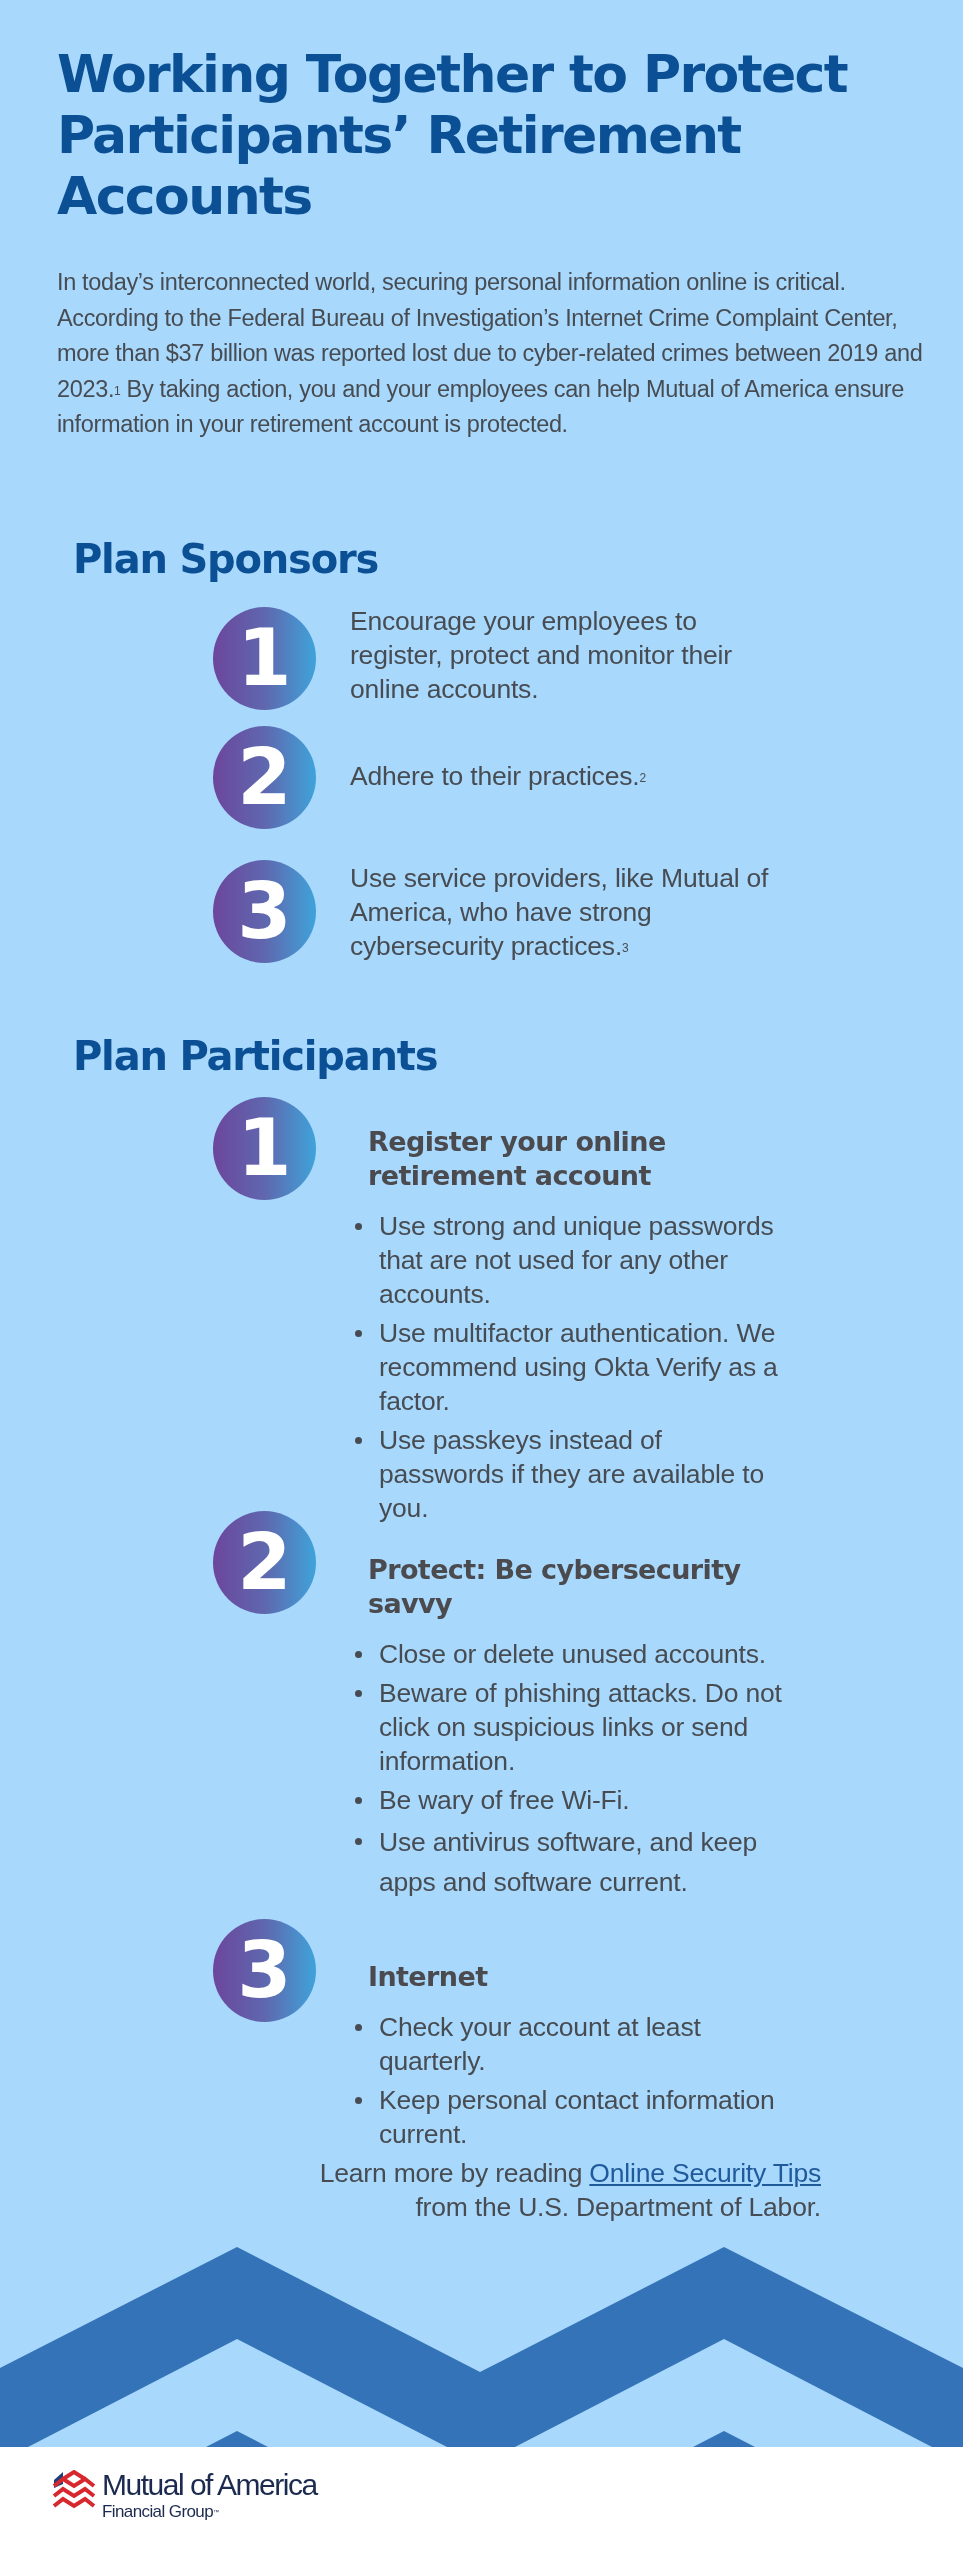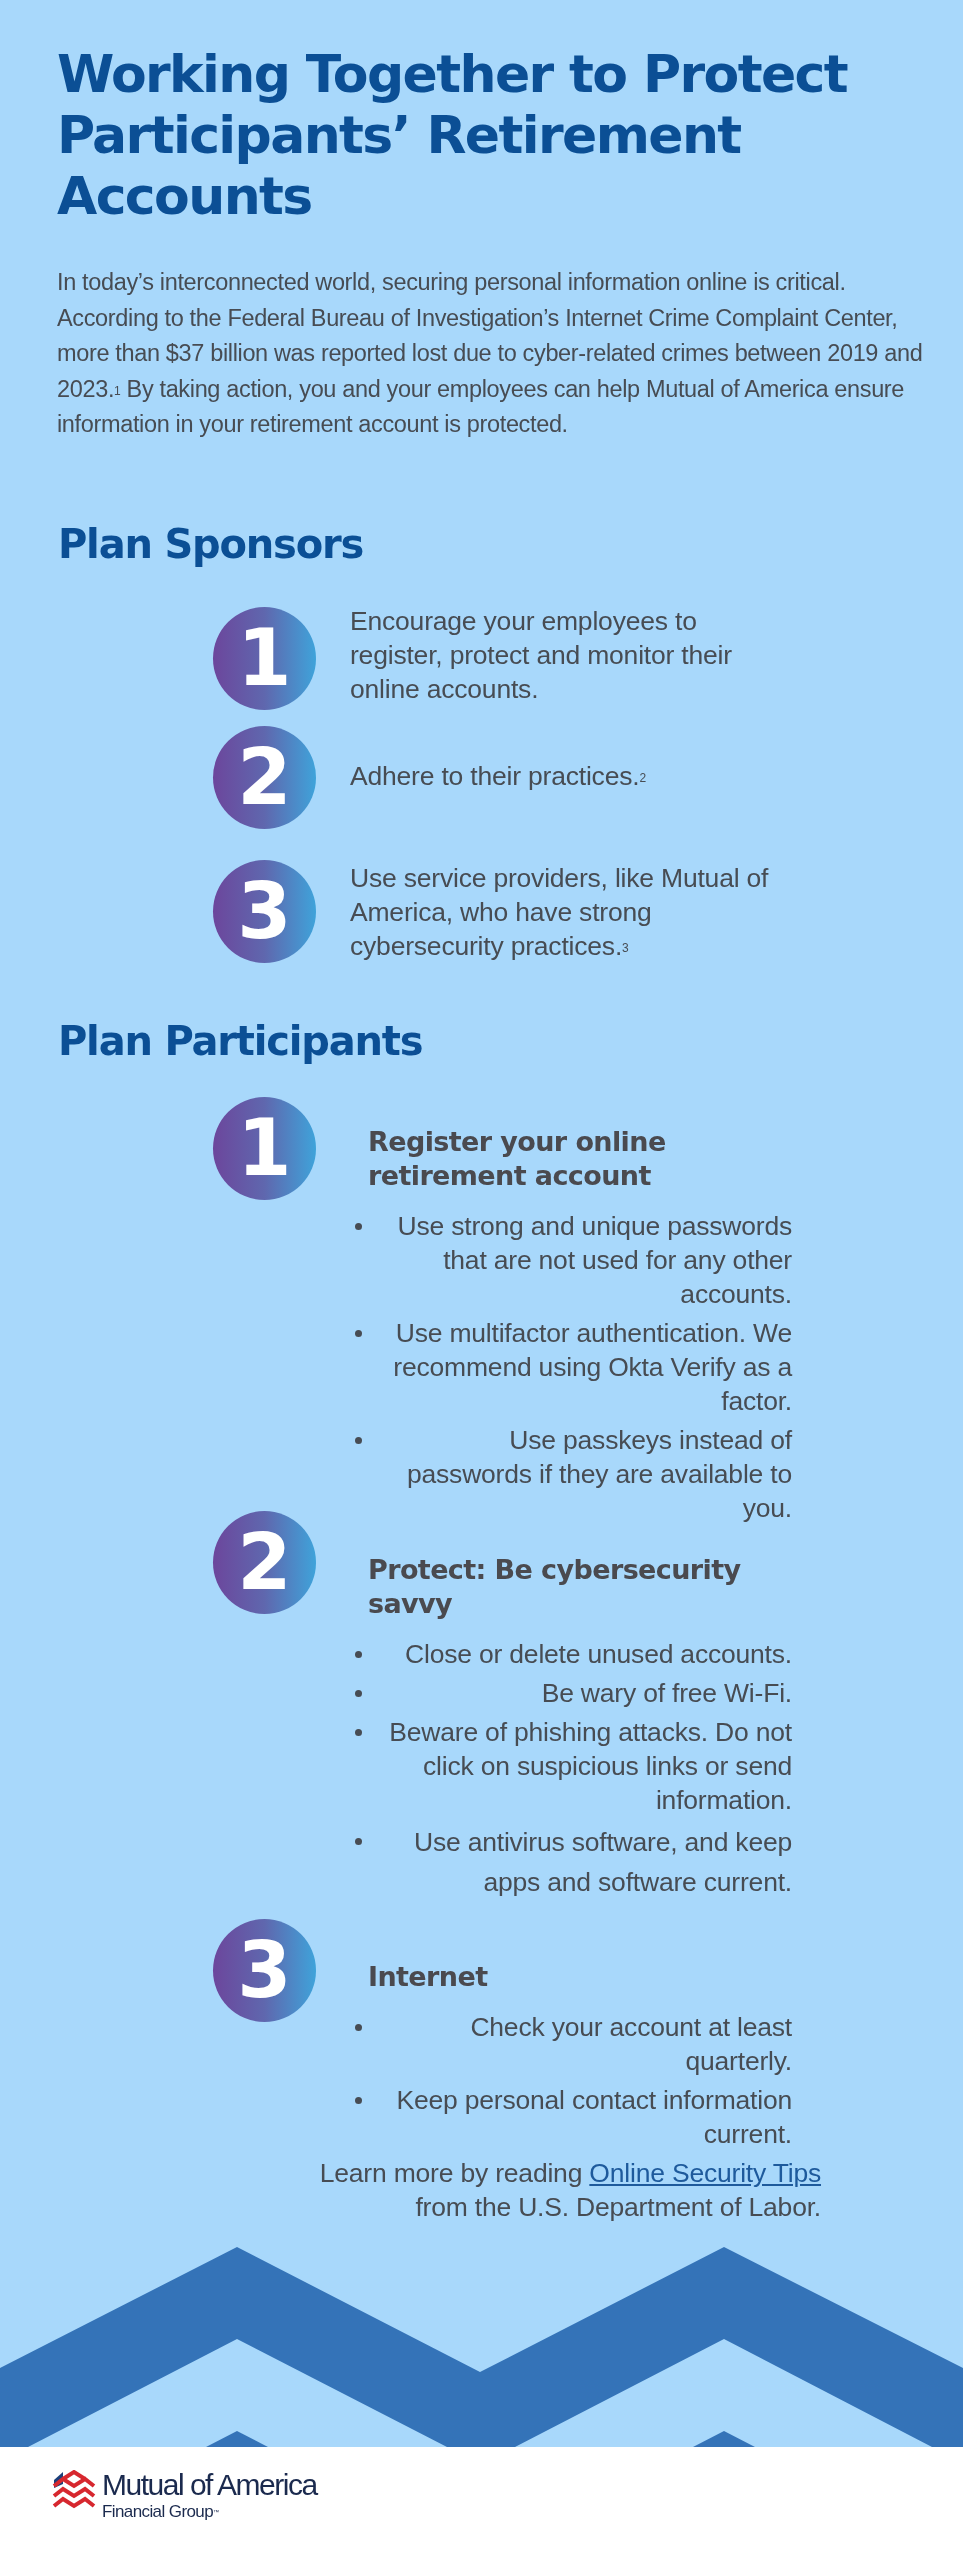--- a/index.html
+++ b/index.html
@@ -16,21 +16,21 @@
     font-size: 52px; line-height: 61px; color: #0B4F95; letter-spacing: -1.6px;
     margin: 0;
   }
   .intro {
     left: 57px; top: 265px; width: 870px;
     font-size: 23.5px; line-height: 35.6px; color: #474C53; margin: 0;
     letter-spacing: -0.35px;
   }
   .intro sup, .step-text sup { font-size: 12px; vertical-align: top; position: relative; top: 2px; }
   .section-heading {
-    left: 57px; margin: 1px;
+    left: 57px; margin: 16px;
     font-family: "DejaVu Sans", sans-serif; font-weight: bold;
     font-size: 40px; line-height: 48px; color: #0B4F95; letter-spacing: -1.2px;
   }
   .circle {
     width: 103px; height: 103px; border-radius: 50%;
     background: linear-gradient(90deg, #6C469C 0%, #5F67AE 50%, #3FA3DA 100%);
     color: #fff; display: flex; align-items: center; justify-content: center;
     font-family: "DejaVu Sans", sans-serif; font-weight: bold;
     font-size: 78px; line-height: 1; left: 213px;
   }
@@ -41,21 +41,21 @@
   }
   .p-block { left: 352px; width: 440px; }
   .p-heading {
     margin: 16px; font-family: "DejaVu Sans", sans-serif; font-weight: bold;
     font-size: 27px; line-height: 34px; color: #4A4A4F; letter-spacing: -0.6px;
   }
   .p-list { list-style: none; margin: 4px 0 0 0; padding: 0; }
   .p-list li {
     position: relative; padding-left: 27px;
     font-size: 26.5px; line-height: 34px; color: #474C53;
-    margin-bottom: 5px; letter-spacing: -0.2px; text-align: right;
+    margin-bottom: 5px; letter-spacing: -0.2px;
   }
   .p-list li .bullet {
     position: absolute; left: 3px; top: 14px; width: 7px; height: 7px;
     border-radius: 50%; background: #474C53;
   }
   .learn {
     left: 201px; top: 2156px; width: 620px; margin: 0;
     font-size: 26.5px; line-height: 34px; color: #474C53; letter-spacing: -0.2px; text-align: right;
   }
   .learn a { color: #1E5A9C; text-decoration: underline; }
@@ -115,22 +115,22 @@
   </ul>
 </div>
 
 <div class="abs circle" style="top:1511px;">
     <span>2</span>
   </div>
 <div class="abs p-block" style="top:1537px;">
   <h3 class="p-heading">Protect: Be cybersecurity savvy</h3>
   <ul class="p-list">
     <li><span class="bullet"></span><span>Close or delete unused accounts.</span></li>
+    <li><span class="bullet"></span><span>Beware of phishing attacks. Do not click on suspicious links or send information.</span></li>
     <li><span class="bullet"></span><span>Be wary of free Wi-Fi.</span></li>
-    <li><span class="bullet"></span><span>Beware of phishing attacks. Do not click on suspicious links or send information.</span></li>
     <li style="line-height:40px;"><span class="bullet" style="top:16px;"></span><span>Use antivirus software, and keep apps and software current.</span></li>
   </ul>
 </div>
 
 <div class="abs circle" style="top:1919px;">
     <span>3</span>
   </div>
 <div class="abs p-block" style="top:1944px;">
   <h3 class="p-heading">Internet</h3>
   <ul class="p-list">

